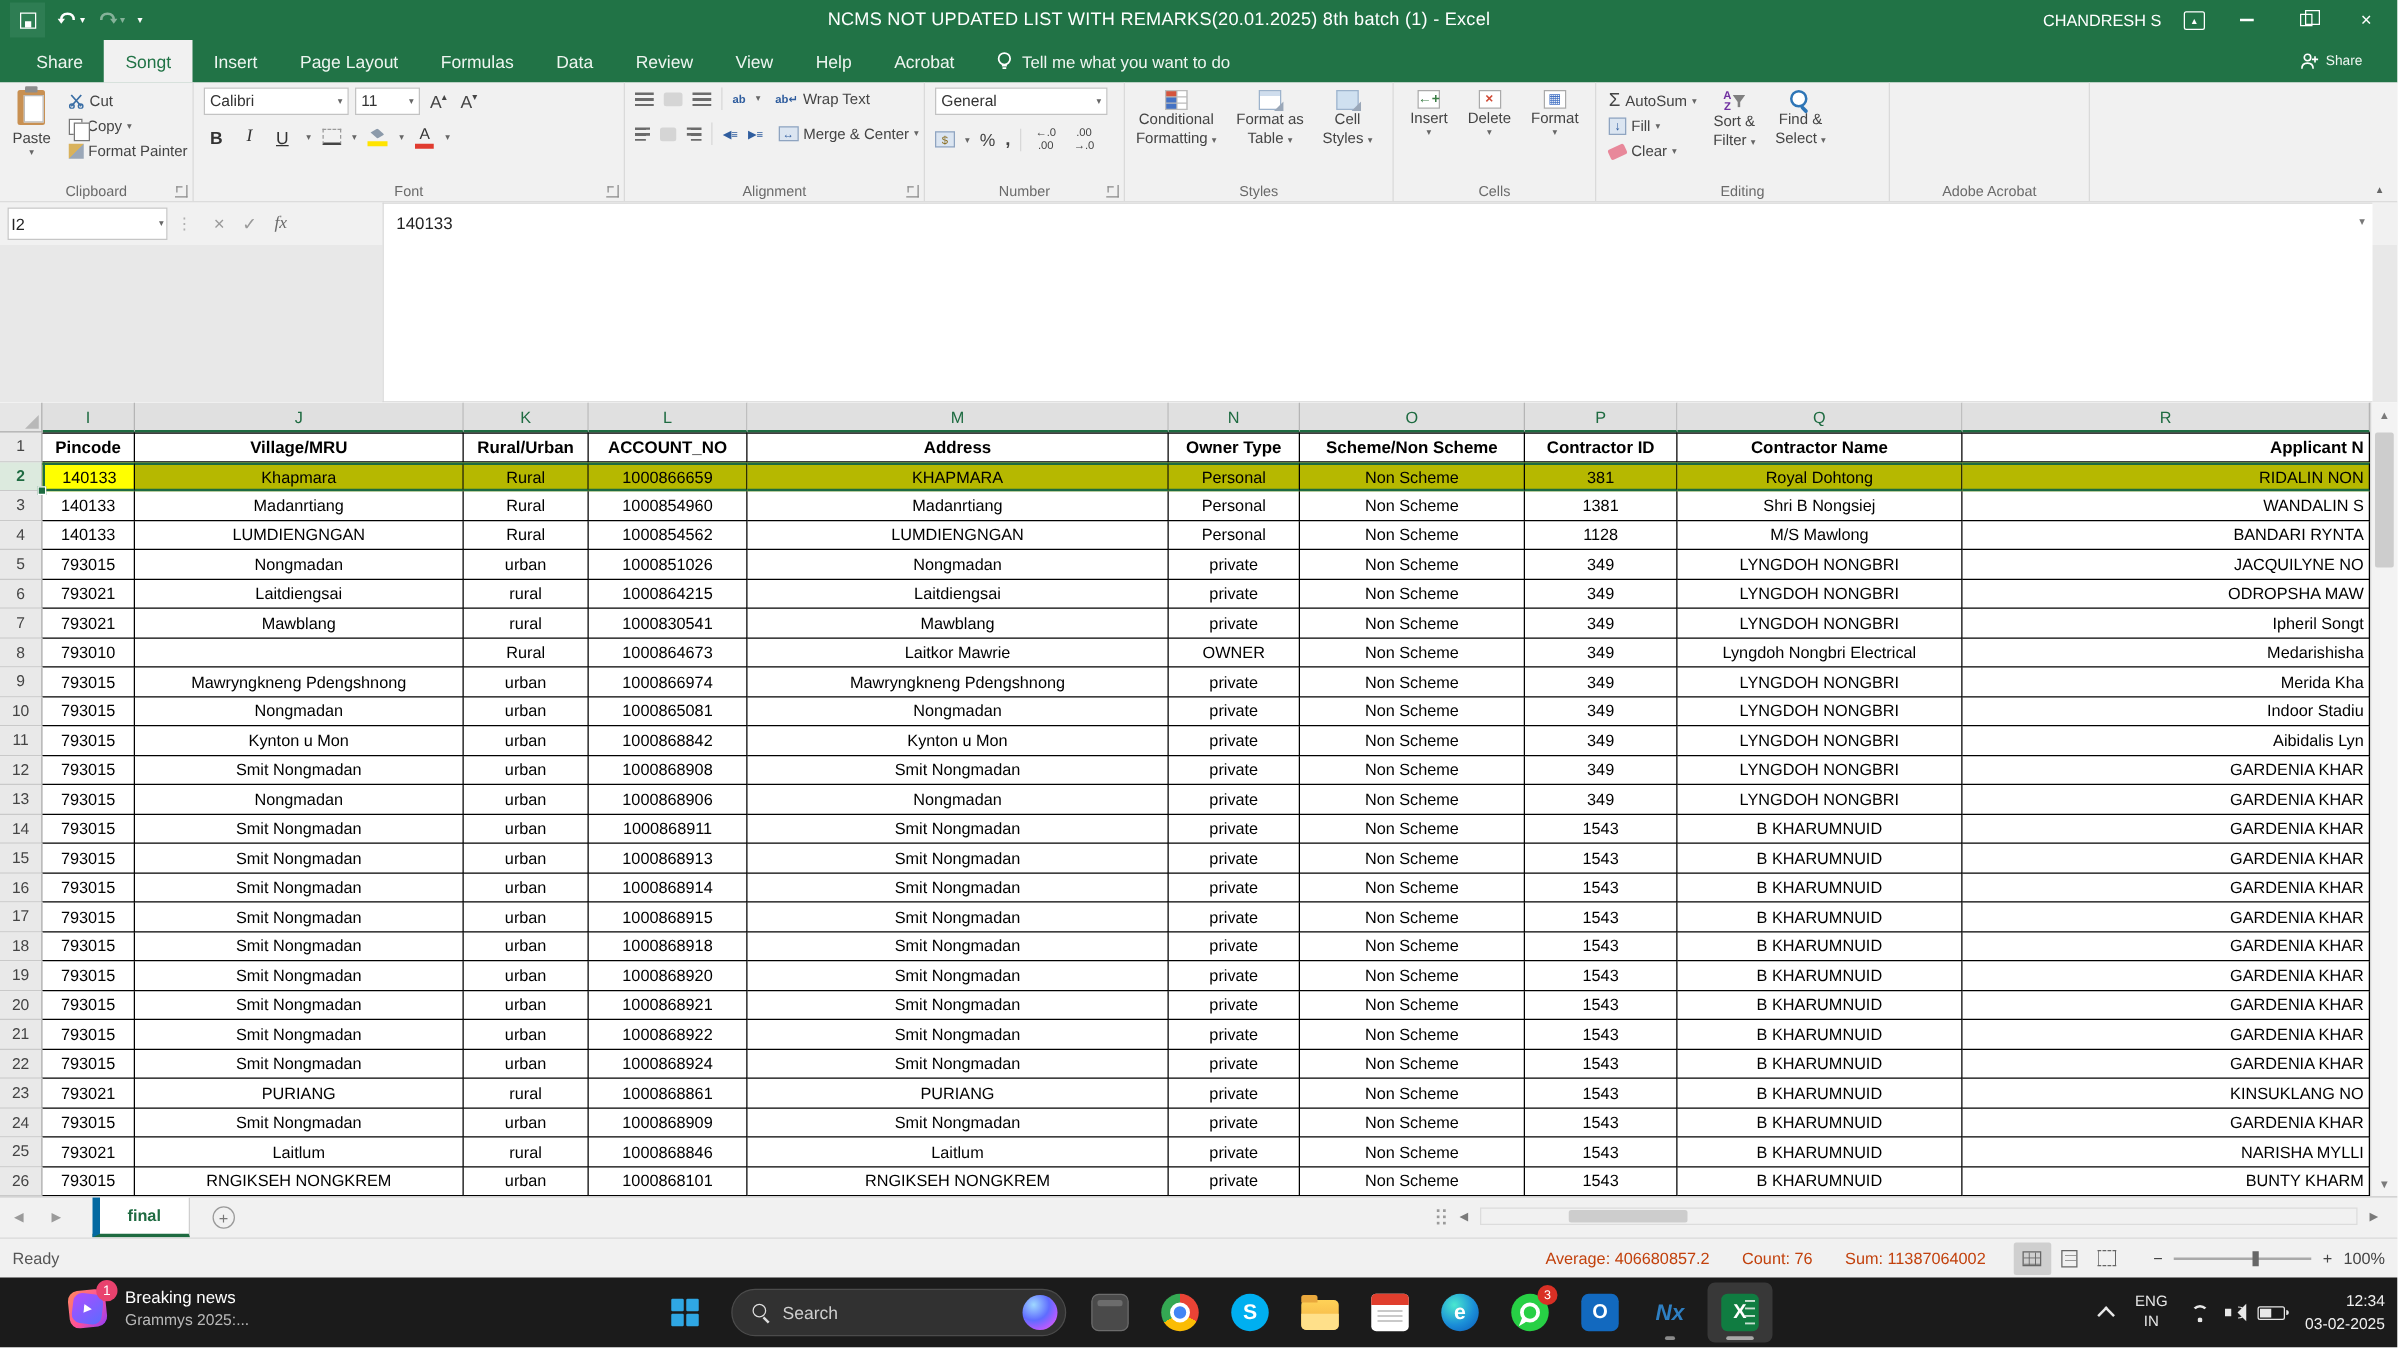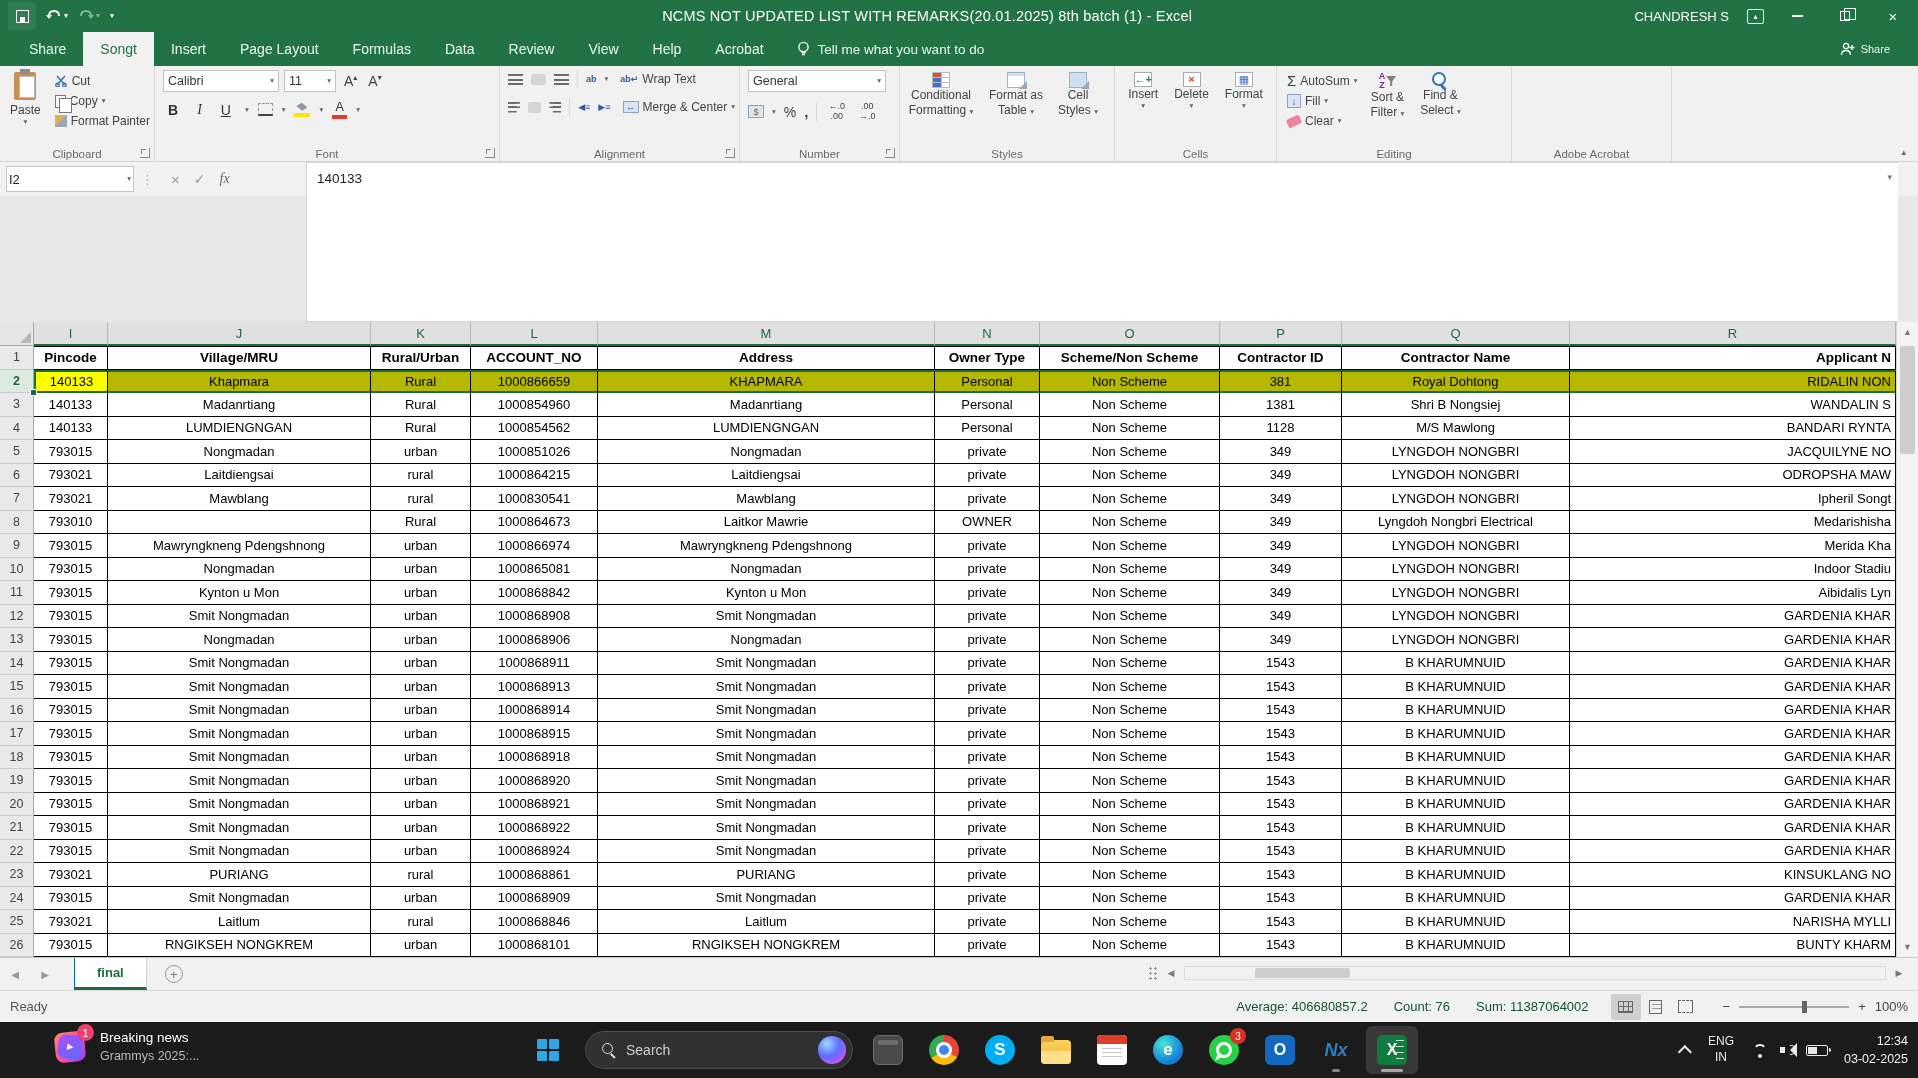--- a/index.html
+++ b/index.html
@@ -132,33 +132,33 @@
   .gcell.acell{background:#ffff00;border-top:2px solid #1e6b41;border-bottom:2px solid #1e6b41;border-left:2px solid #1e6b41;}
   #fill-handle{position:absolute;left:30px;top:67px;width:7px;height:7px;background:#1e6b41;border:1px solid #fff;}
   #vscroll{position:absolute;right:0;top:0;width:22px;bottom:0;background:#f3f3f3;border-left:1px solid #d6d6d6;}
   .scr-btn{height:20px;display:flex;align-items:center;justify-content:center;font-size:9px;color:#7a7a7a;}
   #vthumb{position:absolute;left:3px;right:3px;top:24px;height:108px;background:#cdcdcd;border-radius:2px;}
   #vscroll .down{position:absolute;bottom:0;left:0;right:0;}
 
   
   #tabbar{top:957px;left:0;width:1918px;height:33px;background:#f1f1f1;border-top:1px solid #c9c9c9;display:flex;align-items:stretch;}
   .tab-nav{width:30px;display:flex;align-items:center;justify-content:center;color:#9a9a9a;font-size:10px;}
-  #sheet-tab{background:#fff;border-left:1px solid #0369a1;border-right:1px solid #cfcfcf;border-bottom:3px solid #1e6b41;color:#1e6b41;font-weight:bold;font-size:13px;display:flex;align-items:center;padding:0 22px;margin-left:14px;}
+  #sheet-tab{background:#fff;border-left:6px solid #0369a1;border-right:1px solid #cfcfcf;border-bottom:3px solid #1e6b41;color:#1e6b41;font-weight:bold;font-size:13px;display:flex;align-items:center;padding:0 22px;margin-left:14px;}
   .addsheet{width:18px;height:18px;border:1px solid #9a9a9a;border-radius:50%;color:#777;display:flex;align-items:center;justify-content:center;font-size:13px;align-self:center;margin-left:18px;}
   #hscroll-zone{position:absolute;right:8px;top:960px;height:26px;left:1148px;display:flex;align-items:center;gap:2px;}
   .splitter-dots{width:10px;height:14px;background:radial-gradient(circle,#9a9a9a 1.2px,transparent 1.4px);background-size:5px 5px;}
   .h-arrow{width:22px;height:22px;display:flex;align-items:center;justify-content:center;color:#7a7a7a;font-size:9px;background:#f1f1f1;}
   #htrack{flex:1;height:14px;background:#f1f1f1;border:1px solid #dcdcdc;position:relative;}
   #hthumb{position:absolute;left:10%;width:95px;top:1px;bottom:1px;background:#cdcdcd;border-radius:2px;}
 
   
   #statusbar{top:990px;left:0;width:1918px;height:32px;background:#f1f1f1;border-top:1px solid #d9d9d9;display:flex;align-items:center;font-size:13px;color:#555;}
   #status-ready{padding-left:10px;}
   .sb-right{margin-left:auto;display:flex;align-items:center;gap:22px;padding-right:10px;}
-  .sb-stats{display:flex;gap:26px;color:#14532d;}
+  .sb-stats{display:flex;gap:26px;color:#c2410c;}
   .viewbtns{display:flex;}
   .viewbtn{width:30px;height:26px;display:flex;align-items:center;justify-content:center;}
   .viewbtn.pressed{background:#cfcfcf;}
   .v-normal{width:15px;height:12px;border:1px solid #666;background:linear-gradient(#666 1px,transparent 1px) 0 4px/100% 5px,linear-gradient(90deg,#666 1px,transparent 1px) 4px 0/5px 100%;}
   .v-page{width:13px;height:14px;border:1px solid #666;background:linear-gradient(#999 1px,transparent 1px) 2px 3px / 9px 3px no-repeat,linear-gradient(#999 1px,transparent 1px) 2px 7px / 9px 3px no-repeat;}
   .v-break{width:15px;height:13px;border:1px solid #666;border-style:dashed solid;}
   .zoomctl{display:flex;align-items:center;gap:9px;color:#444;}
   .ztrack{width:110px;height:2px;background:#a9a9a9;position:relative;}
   .zthumb{position:absolute;left:57%;top:-5px;width:5px;height:12px;background:#666;}
 

